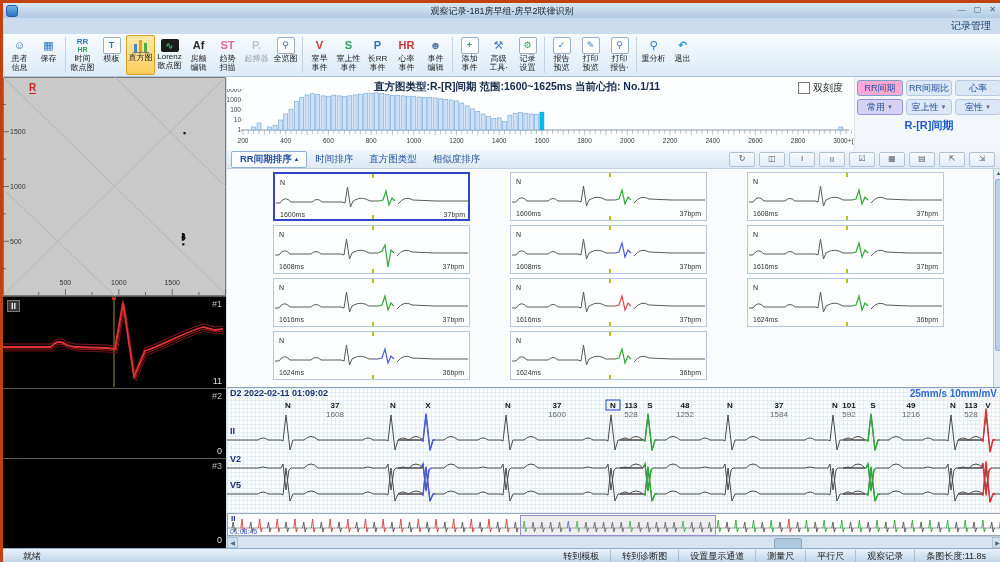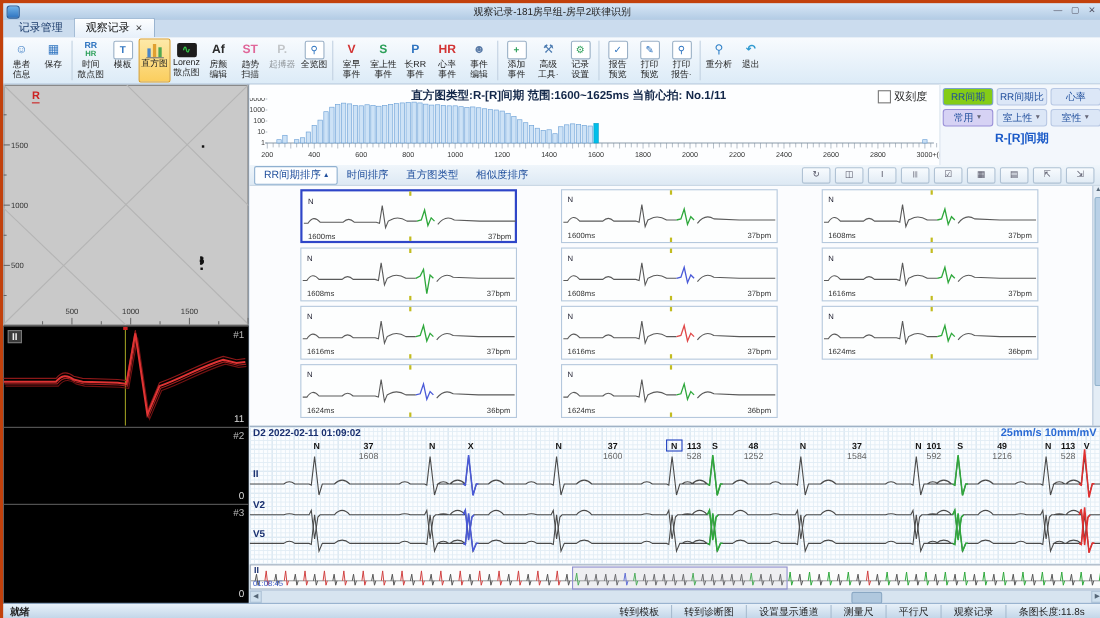--- a/index.html
+++ b/index.html
@@ -5,21 +5,21 @@
   html,body{margin:0;padding:0;}
   body{width:1000px;height:562px;font-family:"Liberation Sans","DejaVu Sans",sans-serif;overflow:hidden;background:#cfdded;}
   #app{position:relative;width:998px;height:560px;border:3px solid #c2410c;background:#cfdded;overflow:hidden;}
   
   .titlebar{position:absolute;left:0;top:0;width:100%;height:15px;background:linear-gradient(#d8e7f6,#b2cbe4);border-bottom:1px solid #9fb8d2;}
   .appicon{position:absolute;left:3px;top:2px;width:10px;height:10px;border-radius:3px;background:linear-gradient(#6fb1e8,#2f74c0);border:1px solid #2a5d99;}
   .wtitle{position:absolute;left:50%;top:2px;transform:translateX(-50%);font-size:9px;color:#222;white-space:nowrap;}
   .winctl{position:absolute;right:3px;top:1px;display:flex;gap:4px;}
   .winctl span{font-size:8px;color:#556;line-height:12px;padding:0 2px;}
   
-  .tabbar{position:absolute;left:0;top:15px;width:100%;height:16px;background:#cbdcee;display:flex;align-items:flex-end;padding-left:4px;box-sizing:border-box;}
+  .tabbar{position:absolute;left:0;top:15px;width:100%;height:16px;background:#cbdcee;display:flex;align-items:flex-end;padding-left:4px;box-sizing:border-box;flex-direction:column;}
   .tab{font-size:10px;color:#1a3a6a;padding:1px 10px 2px 10px;display:flex;align-items:center;gap:5px;}
   .tab.active{background:linear-gradient(#fdfeff,#e7f0fa);border:1px solid #9ab4d0;border-bottom:none;border-radius:2px 2px 0 0;color:#111;}
   .tclose{font-size:8px;color:#444;}
   
   .toolbar{position:absolute;left:0;top:31px;width:100%;height:43px;background:linear-gradient(#f8fbfe,#dcebf7);border-bottom:1px solid #aec2d6;display:flex;align-items:stretch;padding:1px 2px;box-sizing:border-box;}
   .tb-group{display:flex;}
   .tb-sep{width:1px;background:#c2d2e2;margin:2px 2px;}
   .tb-btn{min-width:25px;padding:1px 1px;display:flex;flex-direction:column;align-items:center;font-size:8px;line-height:9px;color:#222;border:1px solid transparent;border-radius:2px;}
   .tb-btn.active{background:linear-gradient(#fde9a8,#fbce5e);border-color:#dd9e22;}
   .tb-btn.disabled{opacity:.45;}
@@ -44,28 +44,28 @@
   
   .rightpane{position:absolute;left:224px;top:74px;width:776px;height:471px;background:#f4f8fc;padding-left:39px;}
   .histostrip{position:absolute;left:0;top:0;width:776px;height:73px;background:#fdfeff;border-bottom:1px solid #c8d6e4;}
   .htitle{position:absolute;left:60px;top:3px;width:460px;text-align:center;font-size:10.5px;font-weight:bold;color:#14284a;white-space:nowrap;}
   .chk{position:absolute;top:4px;display:flex;align-items:center;gap:3px;font-size:10px;color:#222;}
   .chk .box{width:10px;height:10px;border:1px solid #777;background:#fff;font-size:9px;line-height:10px;color:#1f62c8;text-align:center;font-weight:bold;}
   #histSvg{position:absolute;left:0;top:12px;}
   .filterpanel{position:absolute;right:0;top:0;width:148px;height:73px;background:#f3f7fc;border-left:1px solid #dde6ef;}
   .frow{display:flex;margin:3px 2px 0 2px;gap:3px;}
   .fbtn{flex:1;height:14px;font-size:9px;color:#1f4e9c;background:#dce7f7;border:1px solid #b8c8e4;border-radius:3px;display:flex;align-items:center;justify-content:center;gap:2px;white-space:nowrap;}
-  .fbtn.active{background:#84cc16;border-color:#7aa0cc;}
+  .fbtn.active{background:#f9a8d4;border-color:#7aa0cc;}
   .fbtn.purple{background:#d6d2f4;border-color:#9a90d8;}
   .fbtn .dd{font-size:6px;color:#667;}
   .ftitle{margin-top:3px;text-align:center;font-size:11px;font-weight:bold;color:#1a5ac8;}
   
   .sortbar{position:absolute;left:0;top:73px;width:776px;height:19px;background:linear-gradient(#f0f6fb,#dde9f4);border-bottom:1px solid #c0d0e0;display:flex;align-items:center;padding:0 4px;box-sizing:border-box;}
   .stab{font-size:9.5px;color:#1f4e9c;padding:1px 8px;display:flex;gap:3px;align-items:center;}
-  .stab.active{background:#fdfeff;border:1px solid #8fb0d0;border-radius:2px;font-weight:normal;}
+  .stab.active{background:#fdfeff;border:1px solid #8fb0d0;border-radius:2px;font-weight:bold;}
   .viewbtns{margin-left:auto;display:flex;gap:4px;padding-right:4px;}
   .vbtn{width:24px;height:13px;background:linear-gradient(#f8fbfe,#e2ecf5);border:1px solid #b0c2d4;border-radius:2px;font-size:8px;line-height:12px;color:#556;text-align:center;overflow:hidden;}
   
   .gridarea{position:absolute;left:0;top:92px;width:776px;height:218px;background:#fbfcfe;}
   .bcol{position:absolute;top:3px;width:197px;}
   .cell{position:relative;width:197px;height:49px;background:#fdfefe;border:1px solid #b5c8dd;box-sizing:border-box;margin-bottom:4px;}
   .cell.selected{border:2px solid #2f46c8;}
   .ymark{position:absolute;left:50%;width:2px;height:4px;background:#c2bc20;}
   .vscroll{position:absolute;right:0;top:0;width:10px;height:100%;background:#e4edf6;border-left:1px solid #b8c8da;box-sizing:border-box;}
   .vscroll .arr{display:block;text-align:center;font-size:6px;color:#567;height:9px;line-height:9px;}
@@ -81,21 +81,21 @@
   .rhythm{position:absolute;left:0;top:436px;width:776px;height:23px;background:#fcfcfc;border:1px solid #98a8ba;box-sizing:border-box;}
   .rlead{position:absolute;left:3px;top:0px;font-size:8px;font-weight:bold;color:#1a3070;z-index:3;}
   .rtime{position:absolute;left:2px;bottom:0px;font-size:7px;color:#3858c8;z-index:3;}
   .rsel{position:absolute;top:1px;height:19px;border:1px solid #9090d0;background:rgba(190,190,205,.22);z-index:2;}
   
   .hscroll{position:absolute;left:0;top:459px;width:776px;height:12px;background:#d7e4f0;border-top:1px solid #b8c8da;box-sizing:border-box;}
   .hscroll .arr{position:absolute;top:0;width:11px;height:11px;font-size:6px;line-height:11px;text-align:center;color:#567;background:#cfe0ee;border:1px solid #aec2d6;box-sizing:border-box;}
   .hthumb{position:absolute;top:1px;height:9px;background:#b0c8de;border:1px solid #8aa8c4;border-radius:2px;}
   
   .statusbar{position:absolute;left:0;top:545px;width:100%;height:15px;background:linear-gradient(#e8f1f9,#bdd2e6);border-top:1px solid #93aecb;display:flex;align-items:center;font-size:9px;color:#222;}
-  .sbleft{margin-left:6px;font-weight:bold;}
+  .sbleft{margin-left:20px;}
   .sbitems{margin-left:auto;display:flex;margin-right:4px;}
   .sb-item{padding:0 11px;white-space:nowrap;}
   .sb-item + .sb-item{border-left:1px solid #a8bccf;}
 </style>
 </head>
 <body>
 
 <div id="app">
 
   <div class="titlebar">

